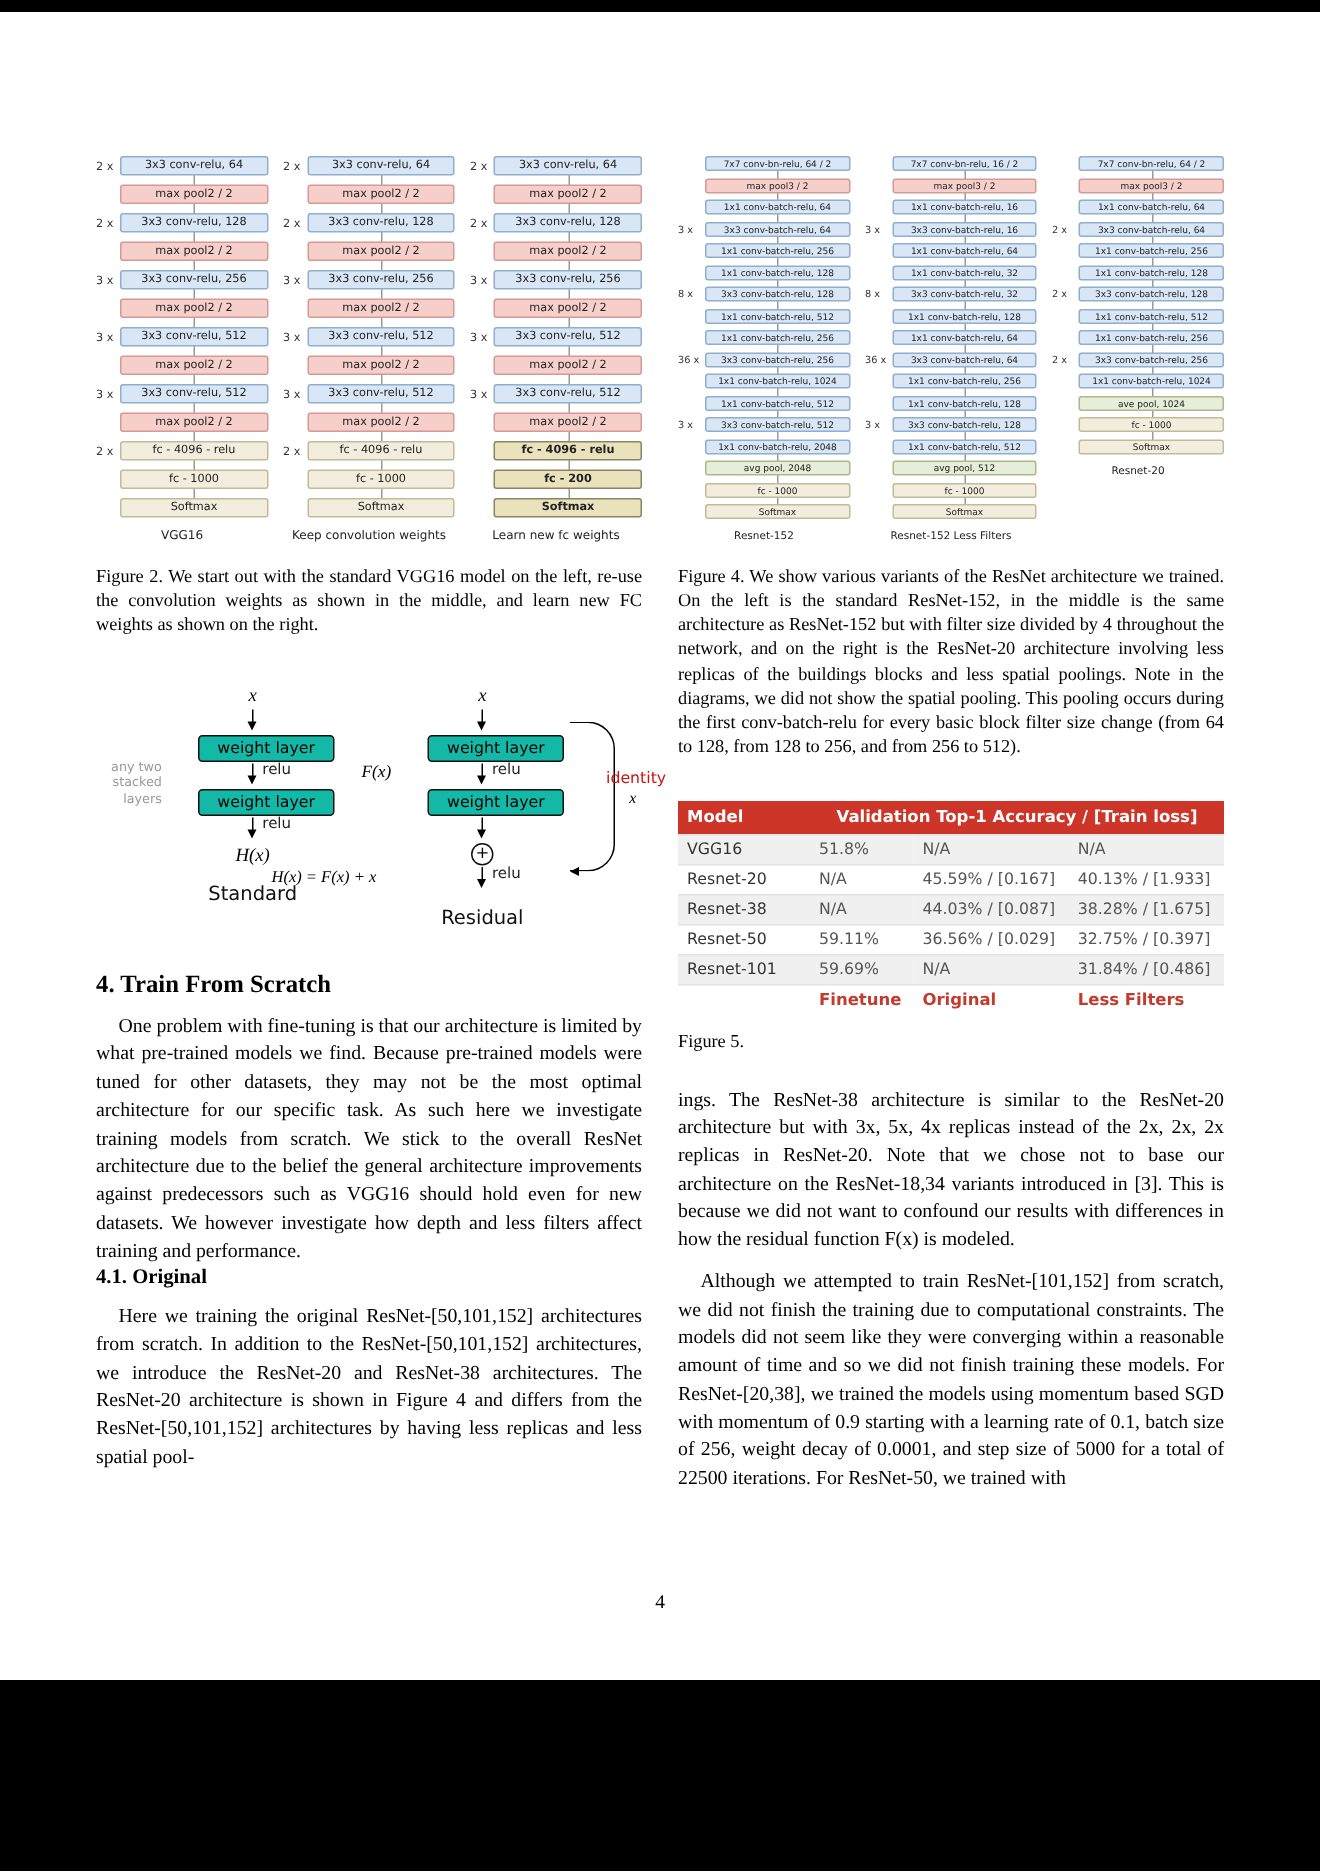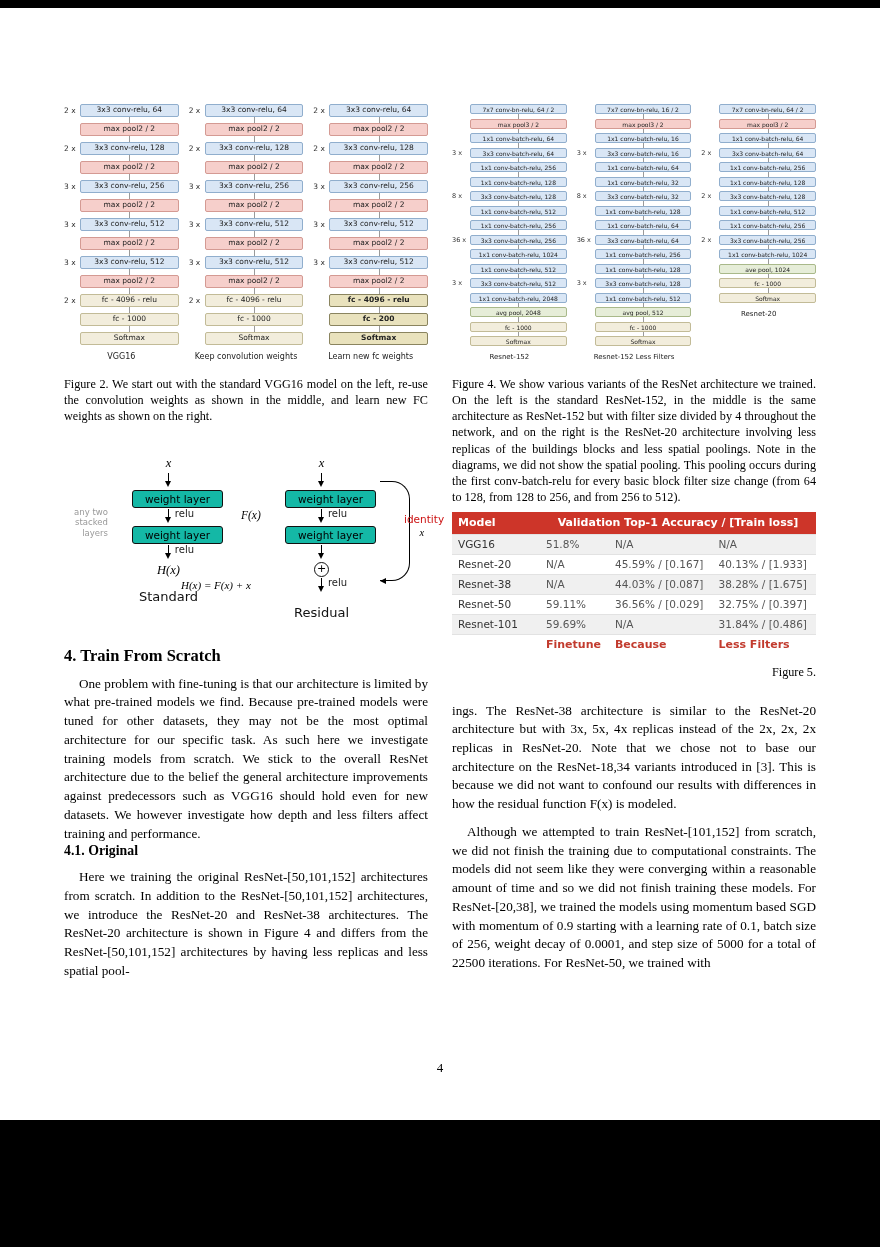--- a/index.html
+++ b/index.html
@@ -62,30 +62,30 @@
   .plus { width:15px; height:15px; border:1.4px solid #111; border-radius:50%; text-align:center;
           font:11px "DejaVu Sans", sans-serif; line-height:12px; background:#fff; z-index:1; }
   .idcurve { position:absolute; right:8px; top:26px; width:30px; height:100px;
              border:1.3px solid #000; border-left:none; border-radius:0 18px 18px 0; }
   .idcurve::after { content:""; position:absolute; left:-3px; bottom:-4.5px;
                     border:3.5px solid transparent; border-right:6px solid #000; }
   .idlabel { position:absolute; right:-26px; top:58px; color:#cc1111; font:10.5px "DejaVu Sans", sans-serif; }
   .idx { position:absolute; right:-6px; top:72px; font:italic 10.5px "Liberation Serif", serif; }
 
   
-  .fig5-table { width:100%; margin-top:6px; border-collapse:collapse;
+  .fig5-table { width:100%; margin-top:28px; border-collapse:collapse;
                 font-family:"DejaVu Sans", sans-serif; }
   .fig5-table th { background:#cd3529; color:#fff; font-size:11px; font-weight:bold; padding:4.5px 6px; }
   .th-model { text-align:left; width:88px; }
   .th-acc { text-align:center; }
   .fig5-table td { font-size:10.5px; color:#555; padding:3.5px 6px; border-top:1px solid #e2e2e2; text-align:left; }
   .fig5-table tbody tr:nth-child(odd) { background:#f0f0f0; }
   .fig5-table td.td-model { color:#333; }
   .fig5-table tfoot td { color:#c23b2e; font-weight:bold; font-size:11px; border-top:1px solid #e2e2e2; background:#fff; }
-  .fig5-caption { margin-top:10px; text-align:right; font-size:12.2px; font-family:"Liberation Serif", serif; }
+  .fig5-caption { margin-top:10px; text-align:left; font-size:12.2px; font-family:"Liberation Serif", serif; }
 
   .page-num { position:absolute; bottom:44px; left:0; width:100%; text-align:center; font-size:13px; }
 </style>
 </head>
 <body>
 
 <div class="page">
   <div class="cols">
 
     <div class="col">
@@ -579,21 +579,21 @@
               <td class="td-model">Resnet-101</td>
               <td>59.69%</td>
               <td>N/A</td>
               <td>31.84% / [0.486]</td>
             </tr>
           </tbody>
         <tfoot>
           <tr>
             <td></td>
             <td>Finetune</td>
-            <td>Because</td>
+            <td>Original</td>
             <td>Less Filters</td>
           </tr>
         </tfoot>
       </table>
 
       <p class="fig5-caption">Figure 5.</p>
 
       <p class="para noindent" style="margin-top:22px;">ings. The ResNet-38 architecture is similar to the ResNet-20 architecture but with 3x, 5x, 4x replicas instead of the 2x, 2x, 2x replicas in ResNet-20. Note that we chose not to base our architecture on the ResNet-18,34 variants introduced in [3]. This is because we did not want to confound our results with differences in how the residual function F(x) is modeled.</p>
       <p class="para">Although we attempted to train ResNet-[101,152] from scratch, we did not finish the training due to computational constraints. The models did not seem like they were converging within a reasonable amount of time and so we did not finish training these models. For ResNet-[20,38], we trained the models using momentum based SGD with momentum of 0.9 starting with a learning rate of 0.1, batch size of 256, weight decay of 0.0001, and step size of 5000 for a total of 22500 iterations. For ResNet-50, we trained with</p>
     </div>

